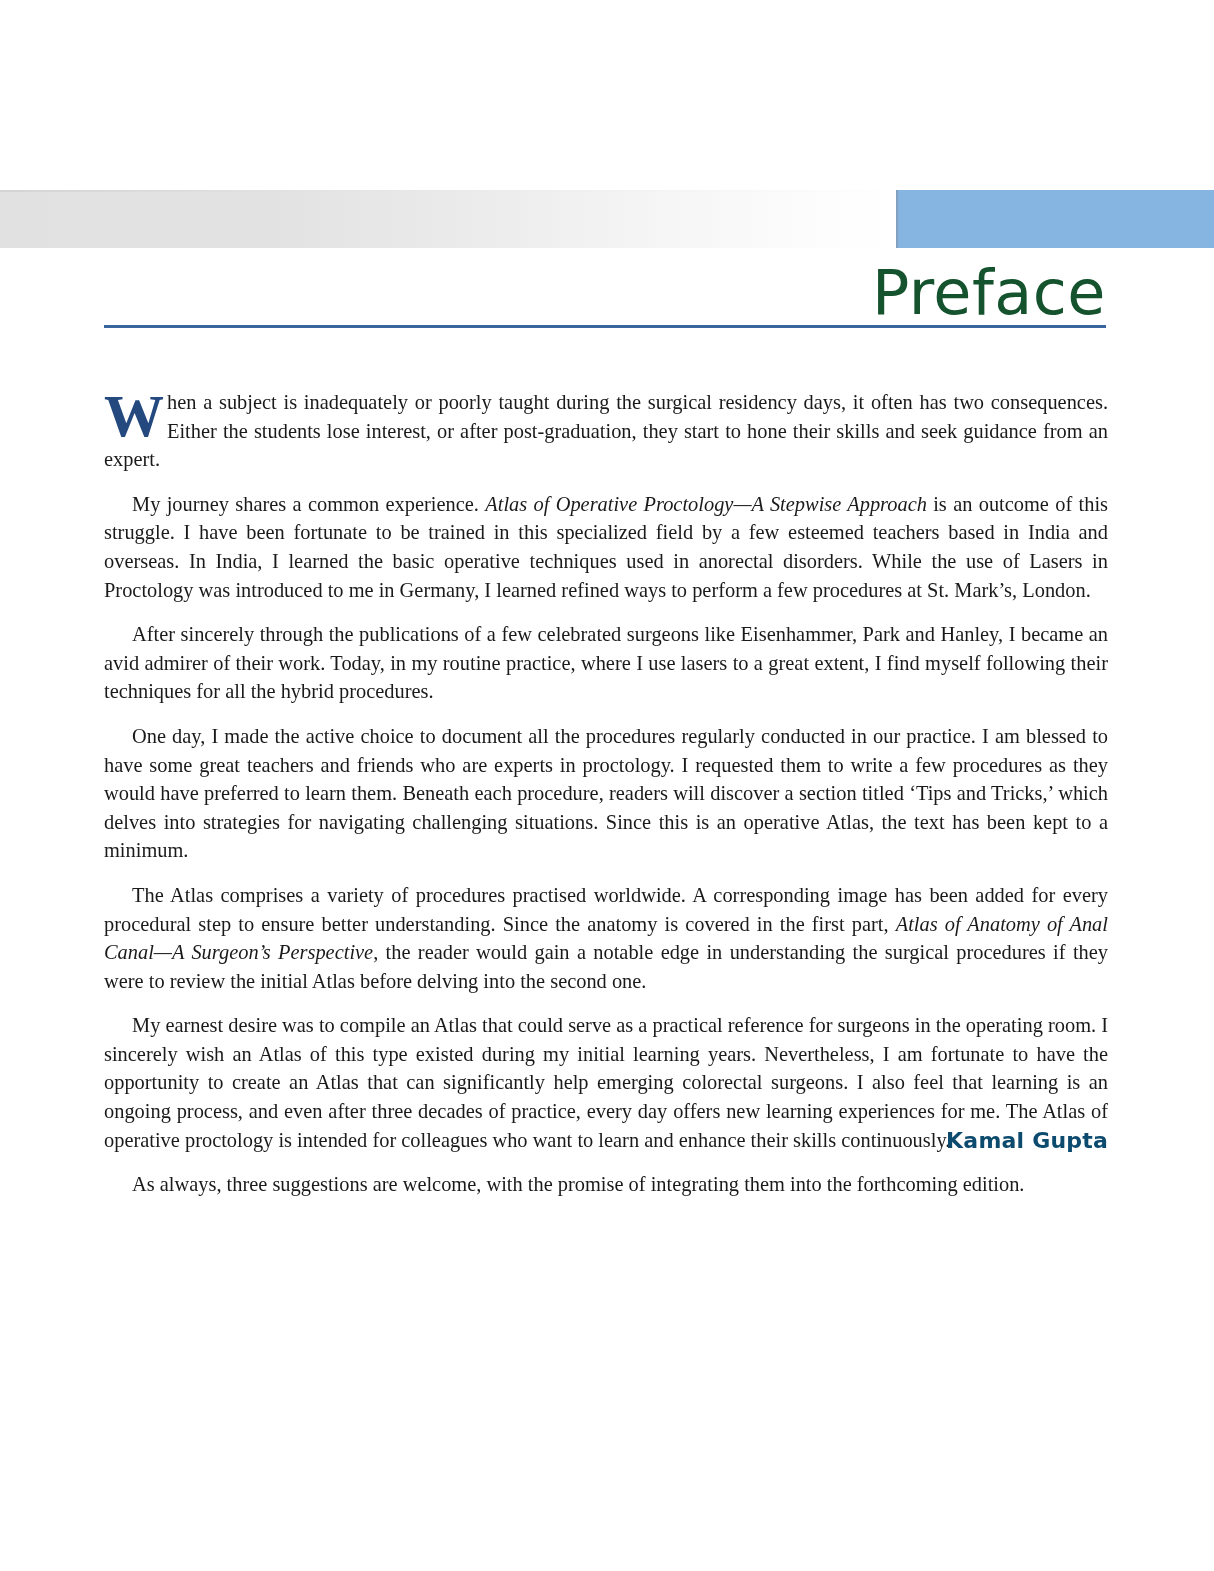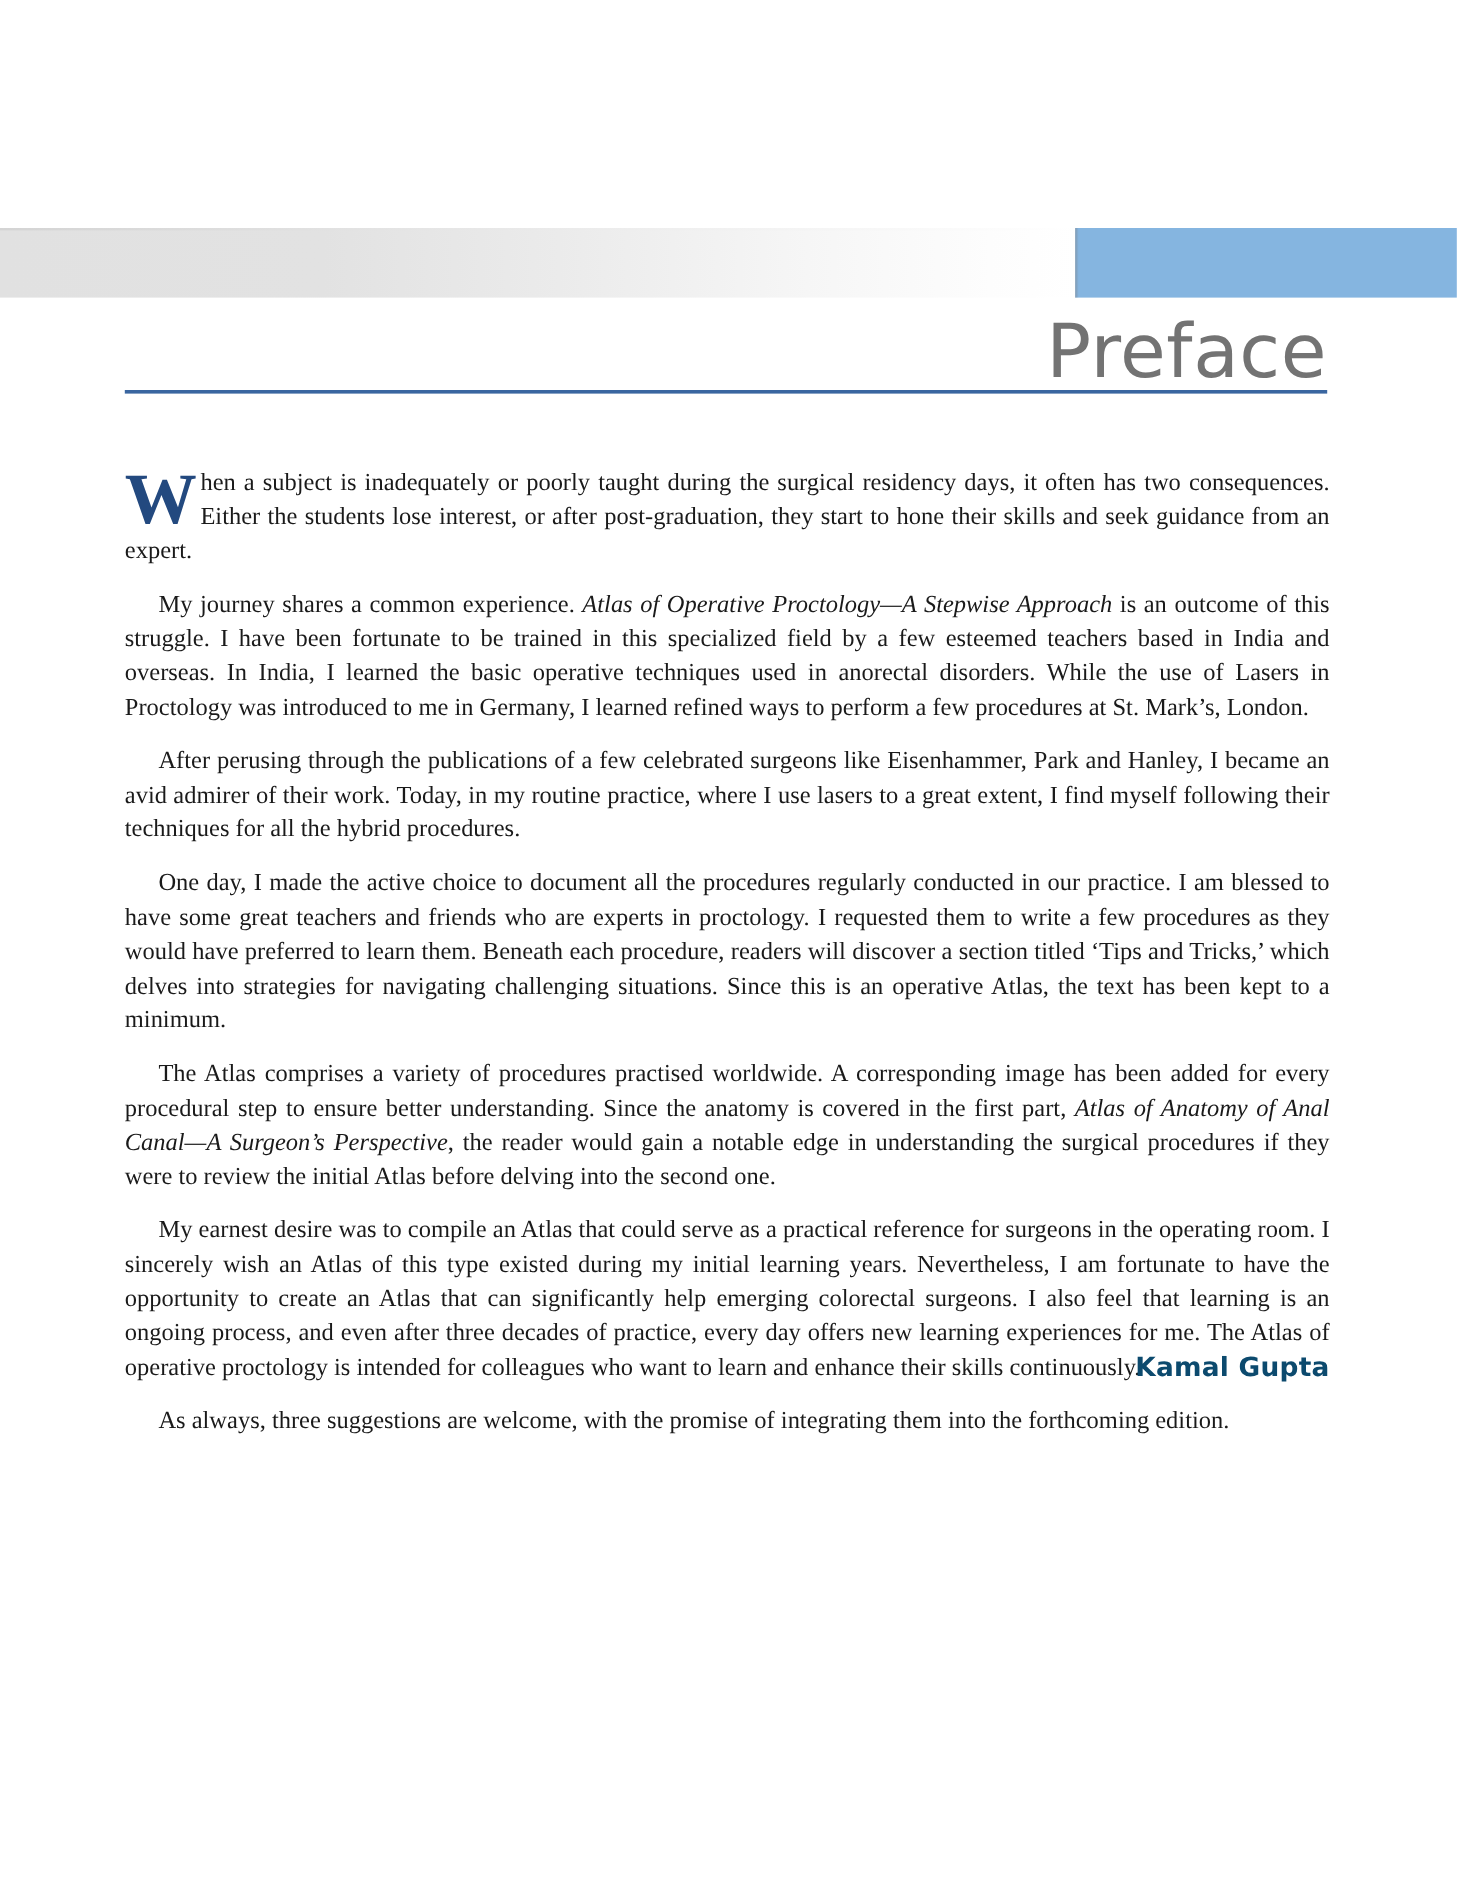--- a/index.html
+++ b/index.html
@@ -70,21 +70,21 @@
     position: absolute;
     left: 104px;
     top: 258px;
     width: 1002px;
     text-align: right;
     font-family: "DejaVu Sans", "Liberation Sans", sans-serif;
     font-size: 62px;
     line-height: 70px;
     font-weight: 400;
     letter-spacing: 0.5px;
-    color: #737373;
+    color: #14532d;
   }
   .title-rule {
     position: absolute;
     left: 104px;
     top: 325px;
     width: 1002px;
     height: 3px;
     background: #3a66a0;
   }
 
@@ -149,21 +149,21 @@
 <div class="title-rule"></div>
 
 <div class="body-col">
 
   <p class="first">
     <span class="dropcap">W</span><span>hen a subject is inadequately or poorly taught during the surgical residency days, it often has two consequences. Either the students lose interest, or after post-graduation, they start to hone their skills and seek guidance from an expert.</span>
   </p>
 
   <p><span>My journey shares a common experience. </span><span class="ital">Atlas of Operative Proctology—A Stepwise Approach</span><span> is an outcome of this struggle. I have been fortunate to be trained in this specialized field by a few esteemed teachers based in India and overseas. In India, I learned the basic operative techniques used in anorectal disorders. While the use of Lasers in Proctology was introduced to me in Germany, I learned refined ways to perform a few procedures at St. Mark’s, London.</span></p>
 
-  <p>After perusing through the publications of a few celebrated surgeons like Eisenhammer, Park and Hanley, I became an avid admirer of their work. Today, in my routine practice, where I use lasers to a great extent, I find myself following their techniques for all the hybrid procedures.</p>
+  <p>After sincerely through the publications of a few celebrated surgeons like Eisenhammer, Park and Hanley, I became an avid admirer of their work. Today, in my routine practice, where I use lasers to a great extent, I find myself following their techniques for all the hybrid procedures.</p>
 
   <p>One day, I made the active choice to document all the procedures regularly conducted in our practice. I am blessed to have some great teachers and friends who are experts in proctology. I requested them to write a few procedures as they would have preferred to learn them. Beneath each procedure, readers will discover a section titled ‘Tips and Tricks,’ which delves into strategies for navigating challenging situations. Since this is an operative Atlas, the text has been kept to a minimum.</p>
 
   <p><span>The Atlas comprises a variety of procedures practised worldwide. A corresponding image has been added for every procedural step to ensure better understanding. Since the anatomy is covered in the first part, </span><span class="ital">Atlas of Anatomy of Anal Canal—A Surgeon’s Perspective</span><span>, the reader would gain a notable edge in understanding the surgical procedures if they were to review the initial Atlas before delving into the second one.</span></p>
 
   <p>My earnest desire was to compile an Atlas that could serve as a practical reference for surgeons in the operating room. I sincerely wish an Atlas of this type existed during my initial learning years. Nevertheless, I am fortunate to have the opportunity to create an Atlas that can significantly help emerging colorectal surgeons. I also feel that learning is an ongoing process, and even after three decades of practice, every day offers new learning experiences for me. The Atlas of operative proctology is intended for colleagues who want to learn and enhance their skills continuously.</p>
 
   <p>As always, three suggestions are welcome, with the promise of integrating them into the forthcoming edition.</p>
 
 </div>

